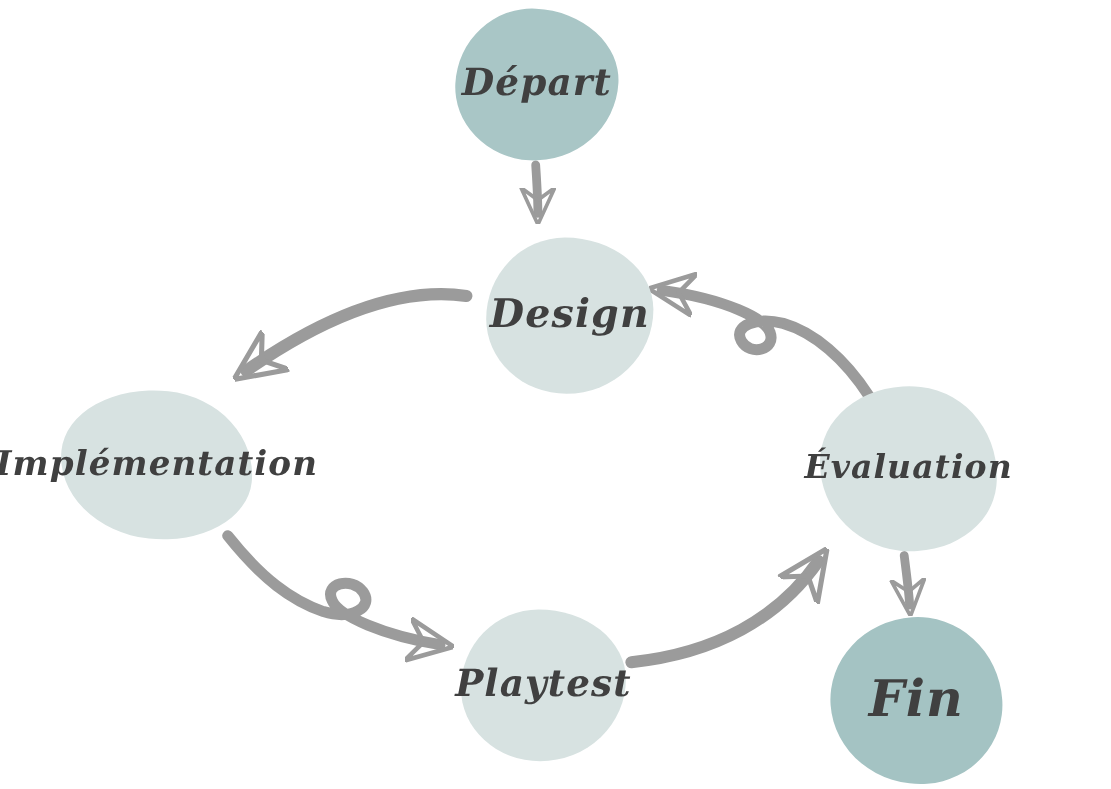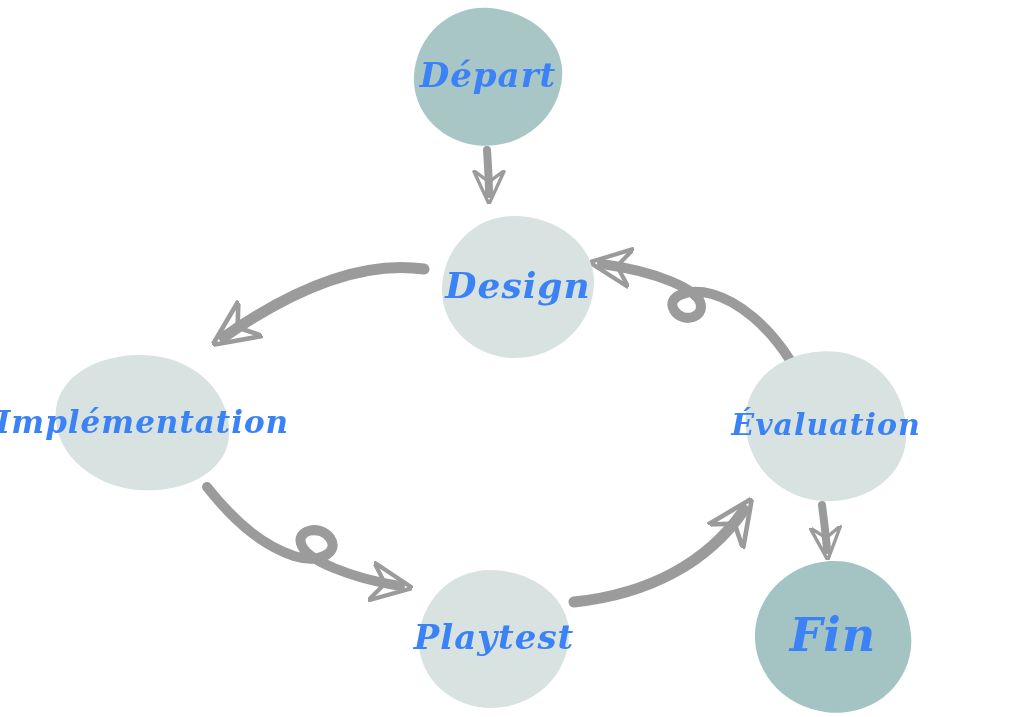--- a/index.html
+++ b/index.html
@@ -14,30 +14,30 @@
   .blob{
     position:absolute;inset:0;
     border-radius:47% 53% 52% 48% / 52% 46% 54% 48%;
   }
   .node.start .blob{background:#a9c6c6;transform:rotate(3deg);}
   .node.end .blob{background:#a4c3c3;transform:rotate(-4deg);border-radius:51% 49% 47% 53% / 49% 53% 47% 51%;}
   .node.process .blob{background:#d7e2e1;}
   .node.alt .blob{transform:rotate(6deg);border-radius:52% 48% 50% 50% / 47% 55% 45% 53%;}
   .label{
     position:absolute;left:50%;top:50%;transform:translate(-50%,-54%);
-    white-space:nowrap;color:#3b82f6;font-style:italic;font-weight:bold;
+    white-space:nowrap;color:#404040;font-style:italic;font-weight:bold;
     letter-spacing:1px;text-align:center;
   }
   #node-depart{left:414px;top:8px;width:148px;height:138px;}
   #node-depart .label{font-size:34px;}
   #node-design{left:442px;top:216px;width:152px;height:142px;}
   #node-design .label{font-size:36px;}
   #node-implementation{left:55px;top:355px;width:175px;height:135px;}
   #node-implementation .label{font-size:31px;}
-  #node-playtest{left:419px;top:570px;width:150px;height:138px;}
+  #node-playtest{left:419px;top:554px;width:150px;height:138px;}
   #node-playtest .label{font-size:34px;}
   #node-evaluation{left:745px;top:351px;width:162px;height:150px;}
   #node-evaluation .label{font-size:30px;}
   #node-fin{left:755px;top:561px;width:156px;height:152px;}
   #node-fin .label{font-size:46px;}
 </style>
 </head>
 <body>
 
 <div class="canvas">

